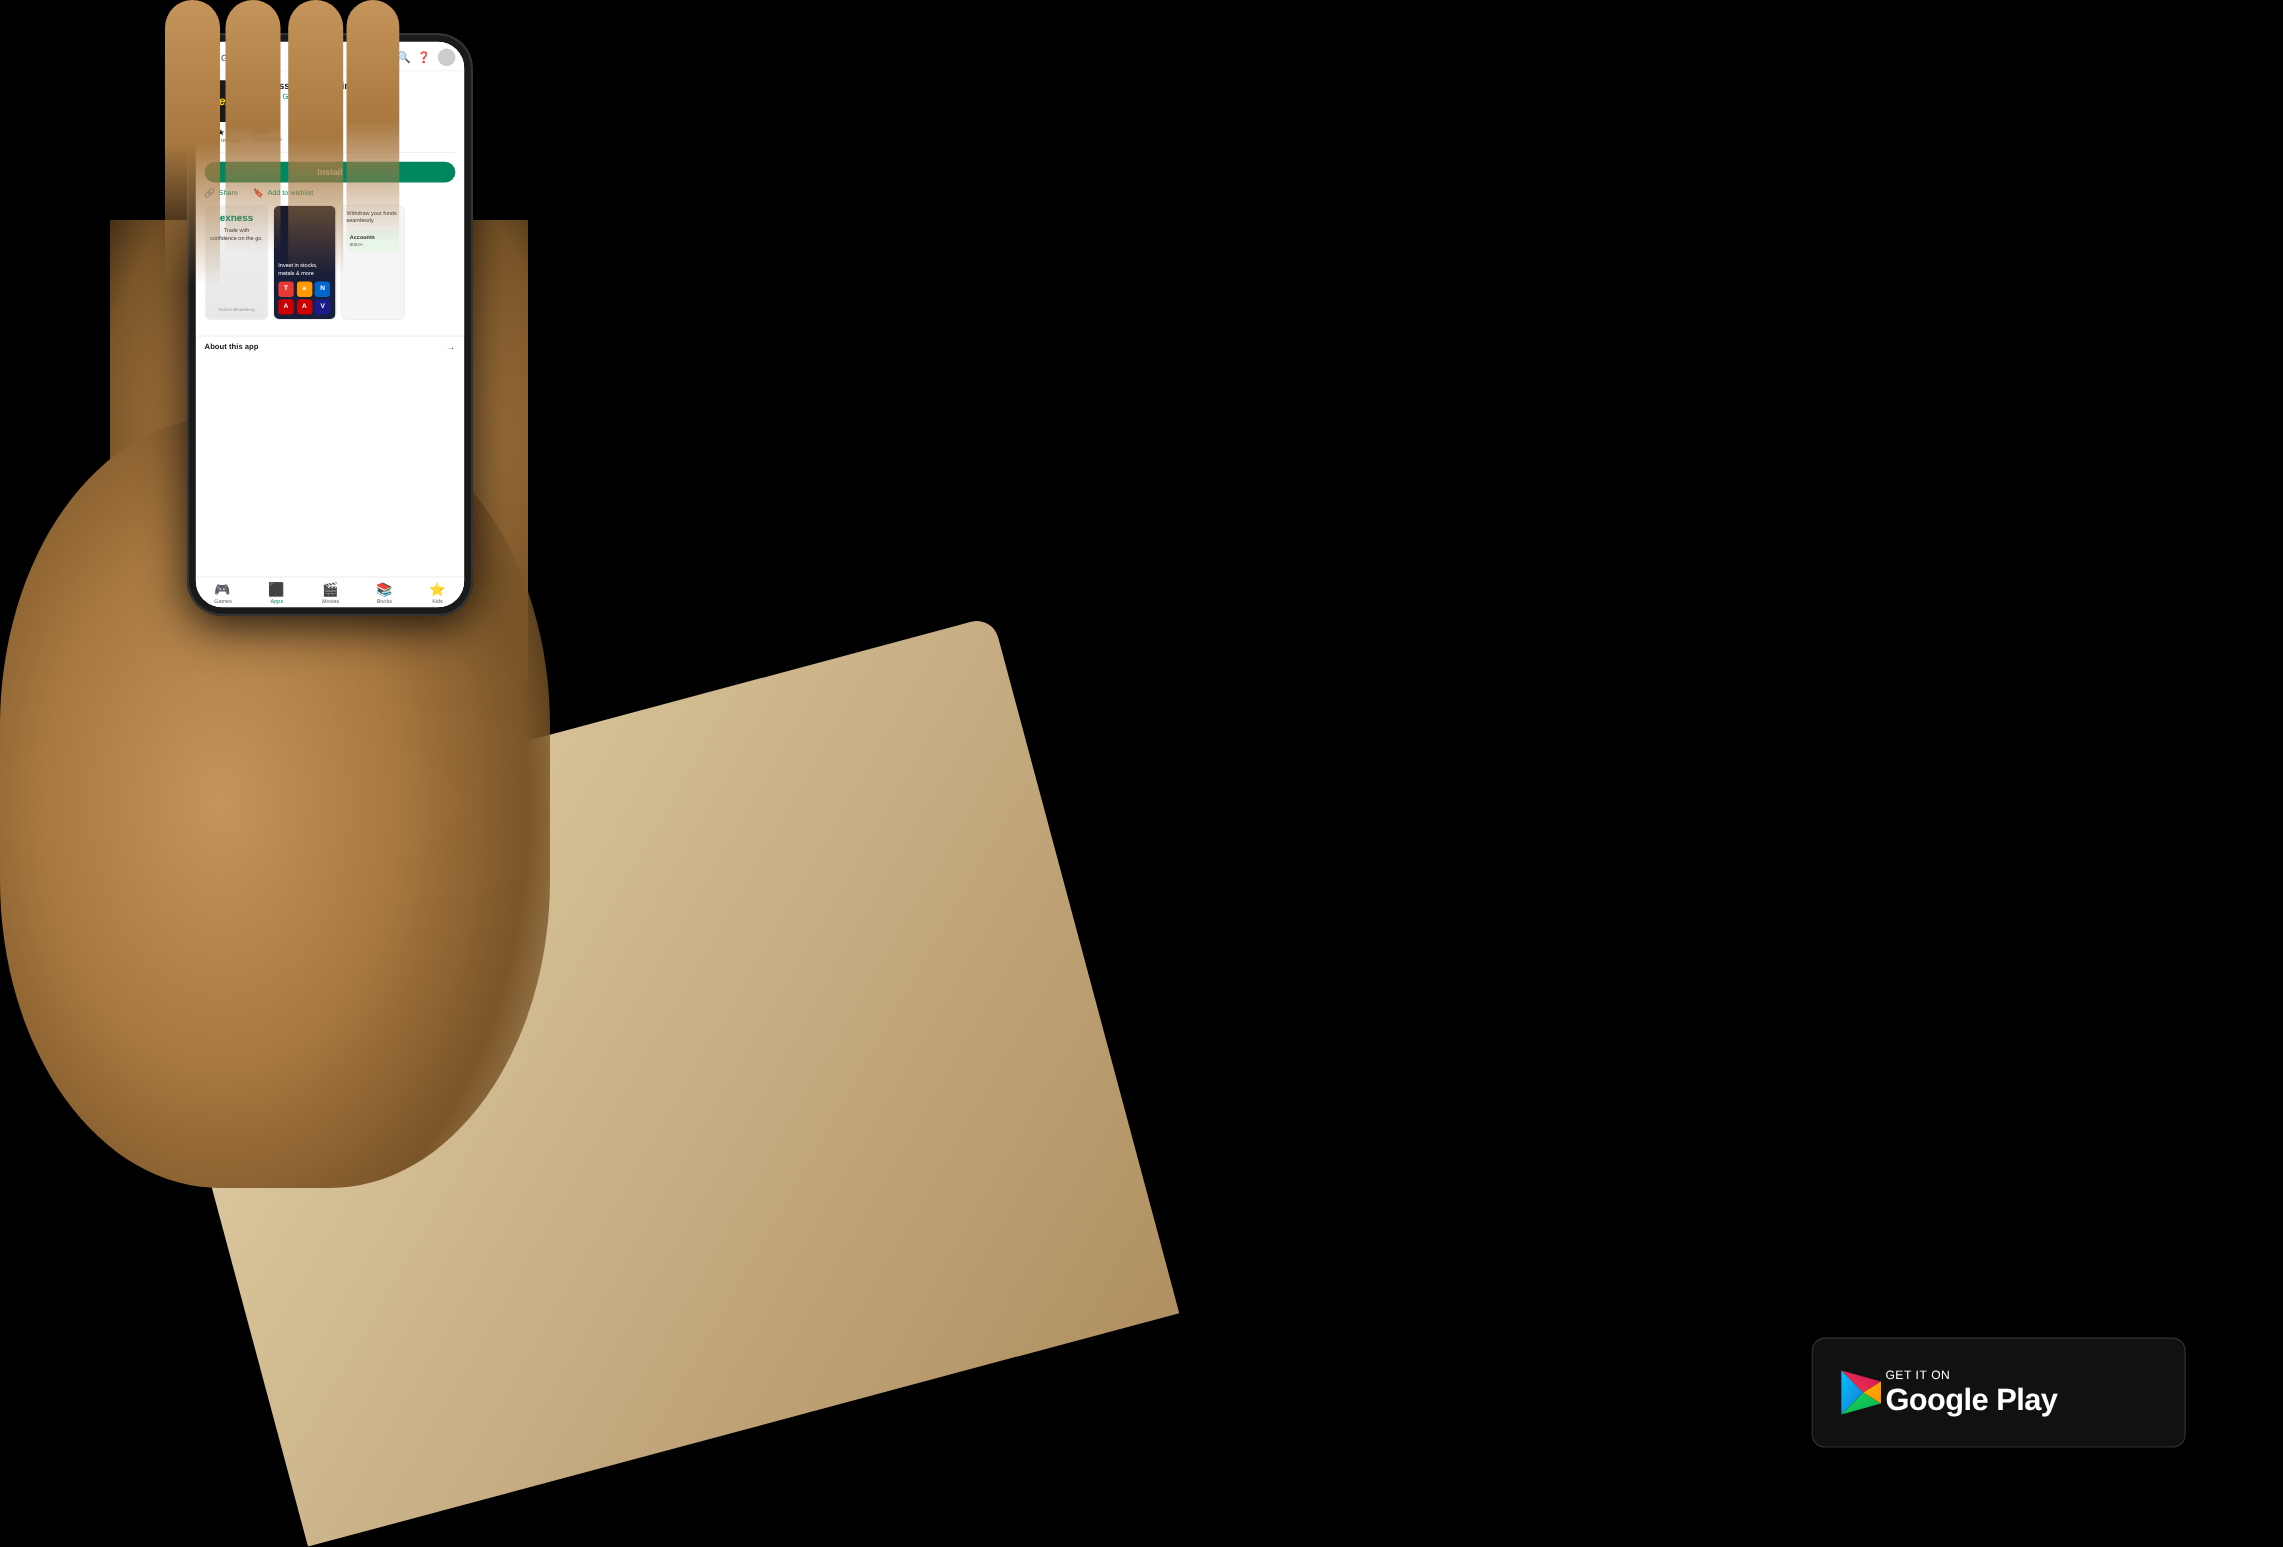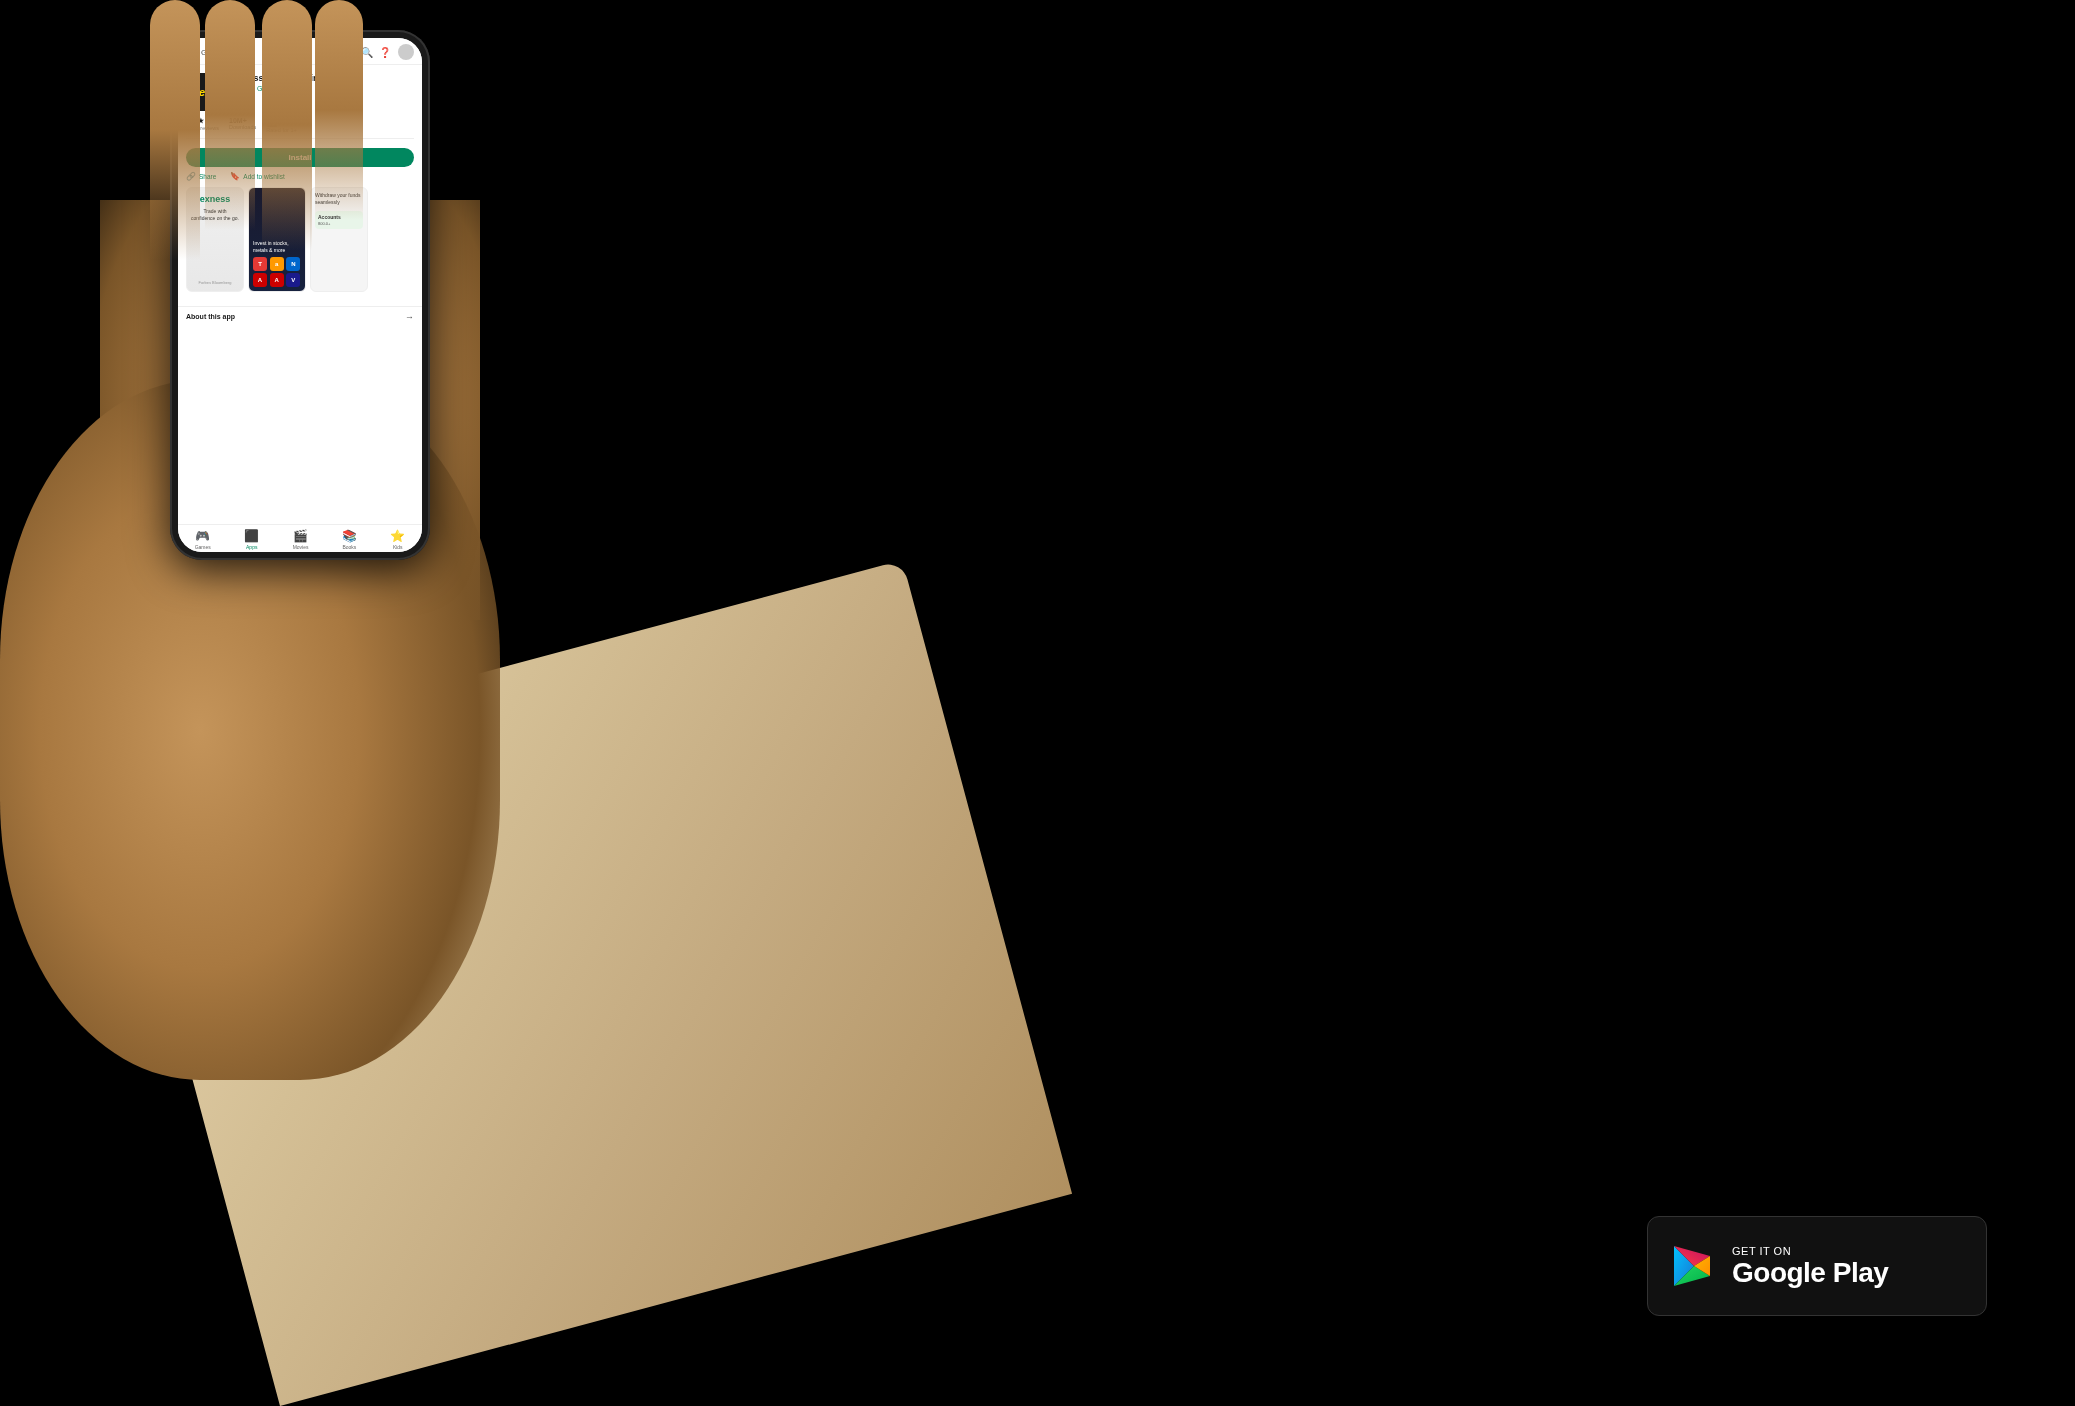--- a/index.html
+++ b/index.html
@@ -354,21 +354,20 @@
       bottom: 90px;
       right: 88px;
       width: 340px;
       height: 100px;
       background: #111;
       border-radius: 12px;
       border: 1.5px solid #333;
       display: flex;
       align-items: center;
       padding: 14px 22px;
-      gap: 18px;
       z-index: 50;
     }
 
     .gp-badge-logo {
       width: 44px;
       height: 44px;
     }
 
     .gp-badge-text {
       display: flex;

